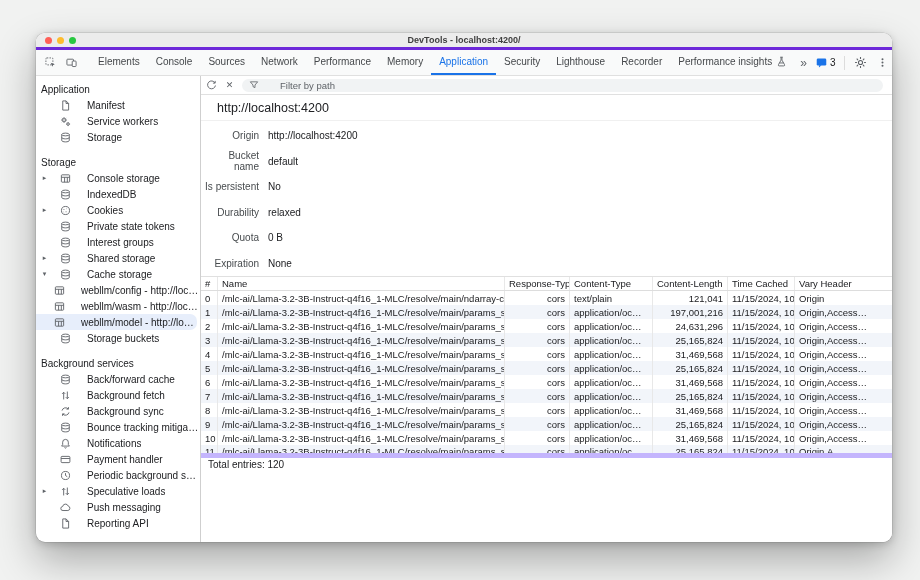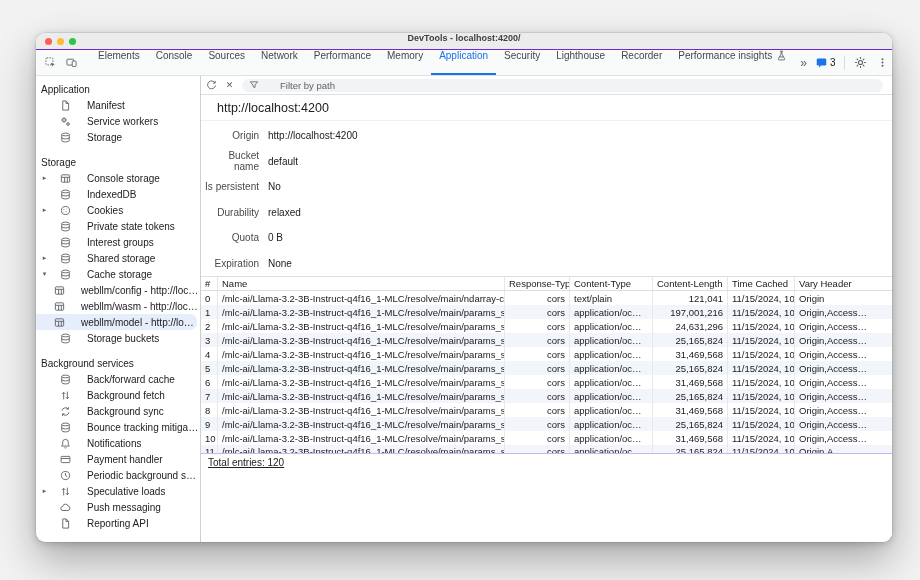--- a/index.html
+++ b/index.html
@@ -2,32 +2,32 @@
 <html><head>
 <meta charset="utf-8">
 <style>
   html,body{margin:0;padding:0;width:920px;height:580px;overflow:hidden;
     background:#f1f2f1;font-family:"Liberation Sans",sans-serif;}
   *{box-sizing:border-box;}
   .window{position:absolute;left:36px;top:33px;width:856px;height:509px;background:#fff;
     border-radius:9px;overflow:hidden;display:flex;flex-direction:column;
     box-shadow:0 18px 40px rgba(0,0,0,.30),0 2px 8px rgba(0,0,0,.18),0 0 0 .5px rgba(0,0,0,.15);}
   
-  .titlebar{height:17px;background:#ececec;border-bottom:1px solid #6d28d9;position:relative;
-    display:flex;justify-content:center;flex:0 0 auto;}
+  .titlebar{height:17px;background:#ececec;border-bottom:3px solid #6d28d9;position:relative;
+    display:flex;align-items:center;justify-content:center;flex:0 0 auto;}
   .lights{position:absolute;left:9px;top:0;height:100%;display:flex;align-items:center;gap:5px;}
   .light{width:7px;height:7px;border-radius:50%;}
   .light.r{background:#ff5f57;} .light.y{background:#febc2e;} .light.g{background:#28c840;}
   .wtitle{font-size:9px;font-weight:bold;color:#3f3f3f;}
   
   .tabbar{height:26px;background:#f9fafa;border-bottom:1px solid #e0e0e0;display:flex;
     align-items:stretch;padding:0 4px;font-size:10px;color:#45484b;flex:0 0 auto;}
   .tbtn{background:none;border:none;padding:0 5px;display:flex;align-items:center;cursor:pointer;color:#5f6368;}
   .vsep{width:1px;height:14px;background:#dcdcdc;margin:auto 4px;}
-  .tab{display:flex;align-items:flex-start;padding:0 8px;border-bottom:2px solid transparent;cursor:pointer;white-space:nowrap;gap:4px;}
+  .tab{display:flex;align-items:center;padding:0 8px;border-bottom:2px solid transparent;cursor:pointer;white-space:nowrap;gap:4px;}
   .tab.active{color:#1a73e8;border-bottom-color:#1a73e8;}
   .tab-right{margin-left:auto;display:flex;align-items:center;}
   .chevrons{font-size:12px;color:#5f6368;letter-spacing:-1px;}
   .count{font-size:10px;color:#202124;margin-left:3px;}
   .icon{display:inline-flex;width:11px;height:11px;color:#5f6368;flex:0 0 auto;}
   .icon svg{width:100%;height:100%;}
   .icon.txt{font-size:9px;line-height:11px;justify-content:center;}
   
   .dbody{flex:1;display:flex;min-height:0;}
   .sidebar{width:165px;flex:0 0 auto;border-right:1px solid #cfcfcf;overflow:hidden;
@@ -62,22 +62,22 @@
   .trow.partial{height:8px;overflow:hidden;align-items:start;}
   .trow.partial .c{line-height:14px;}
   .c{padding:0 4px;border-right:1px solid #e8e8e8;white-space:nowrap;overflow:hidden;height:100%;
     display:flex;align-items:center;}
   .trow.partial .c{display:block;}
   .c:last-child{border-right:none;}
   .c.ra{justify-content:flex-end;text-align:right;}
   
   .preview{flex:1;min-height:0;border-top:1px solid #e0e0e0;display:flex;align-items:center;justify-content:center;}
   .hint{color:#7e8287;font-weight:bold;font-size:13px;}
-  .statusbar{flex:0 0 auto;height:18px;border-top:1px solid #c4b5fd;display:flex;align-items:center;
-    padding:0 7px;font-size:10px;color:#202124;text-decoration:underline;}
+  .statusbar{flex:0 0 auto;height:18px;border-top:5px solid #c4b5fd;display:flex;align-items:center;
+    padding:0 7px;font-size:10px;color:#202124;}
 </style>
 </head>
 <body>
 
 <div class="window">
 
   <div class="titlebar">
     <div class="lights">
       <span class="light r"></span>
       <span class="light y"></span>

